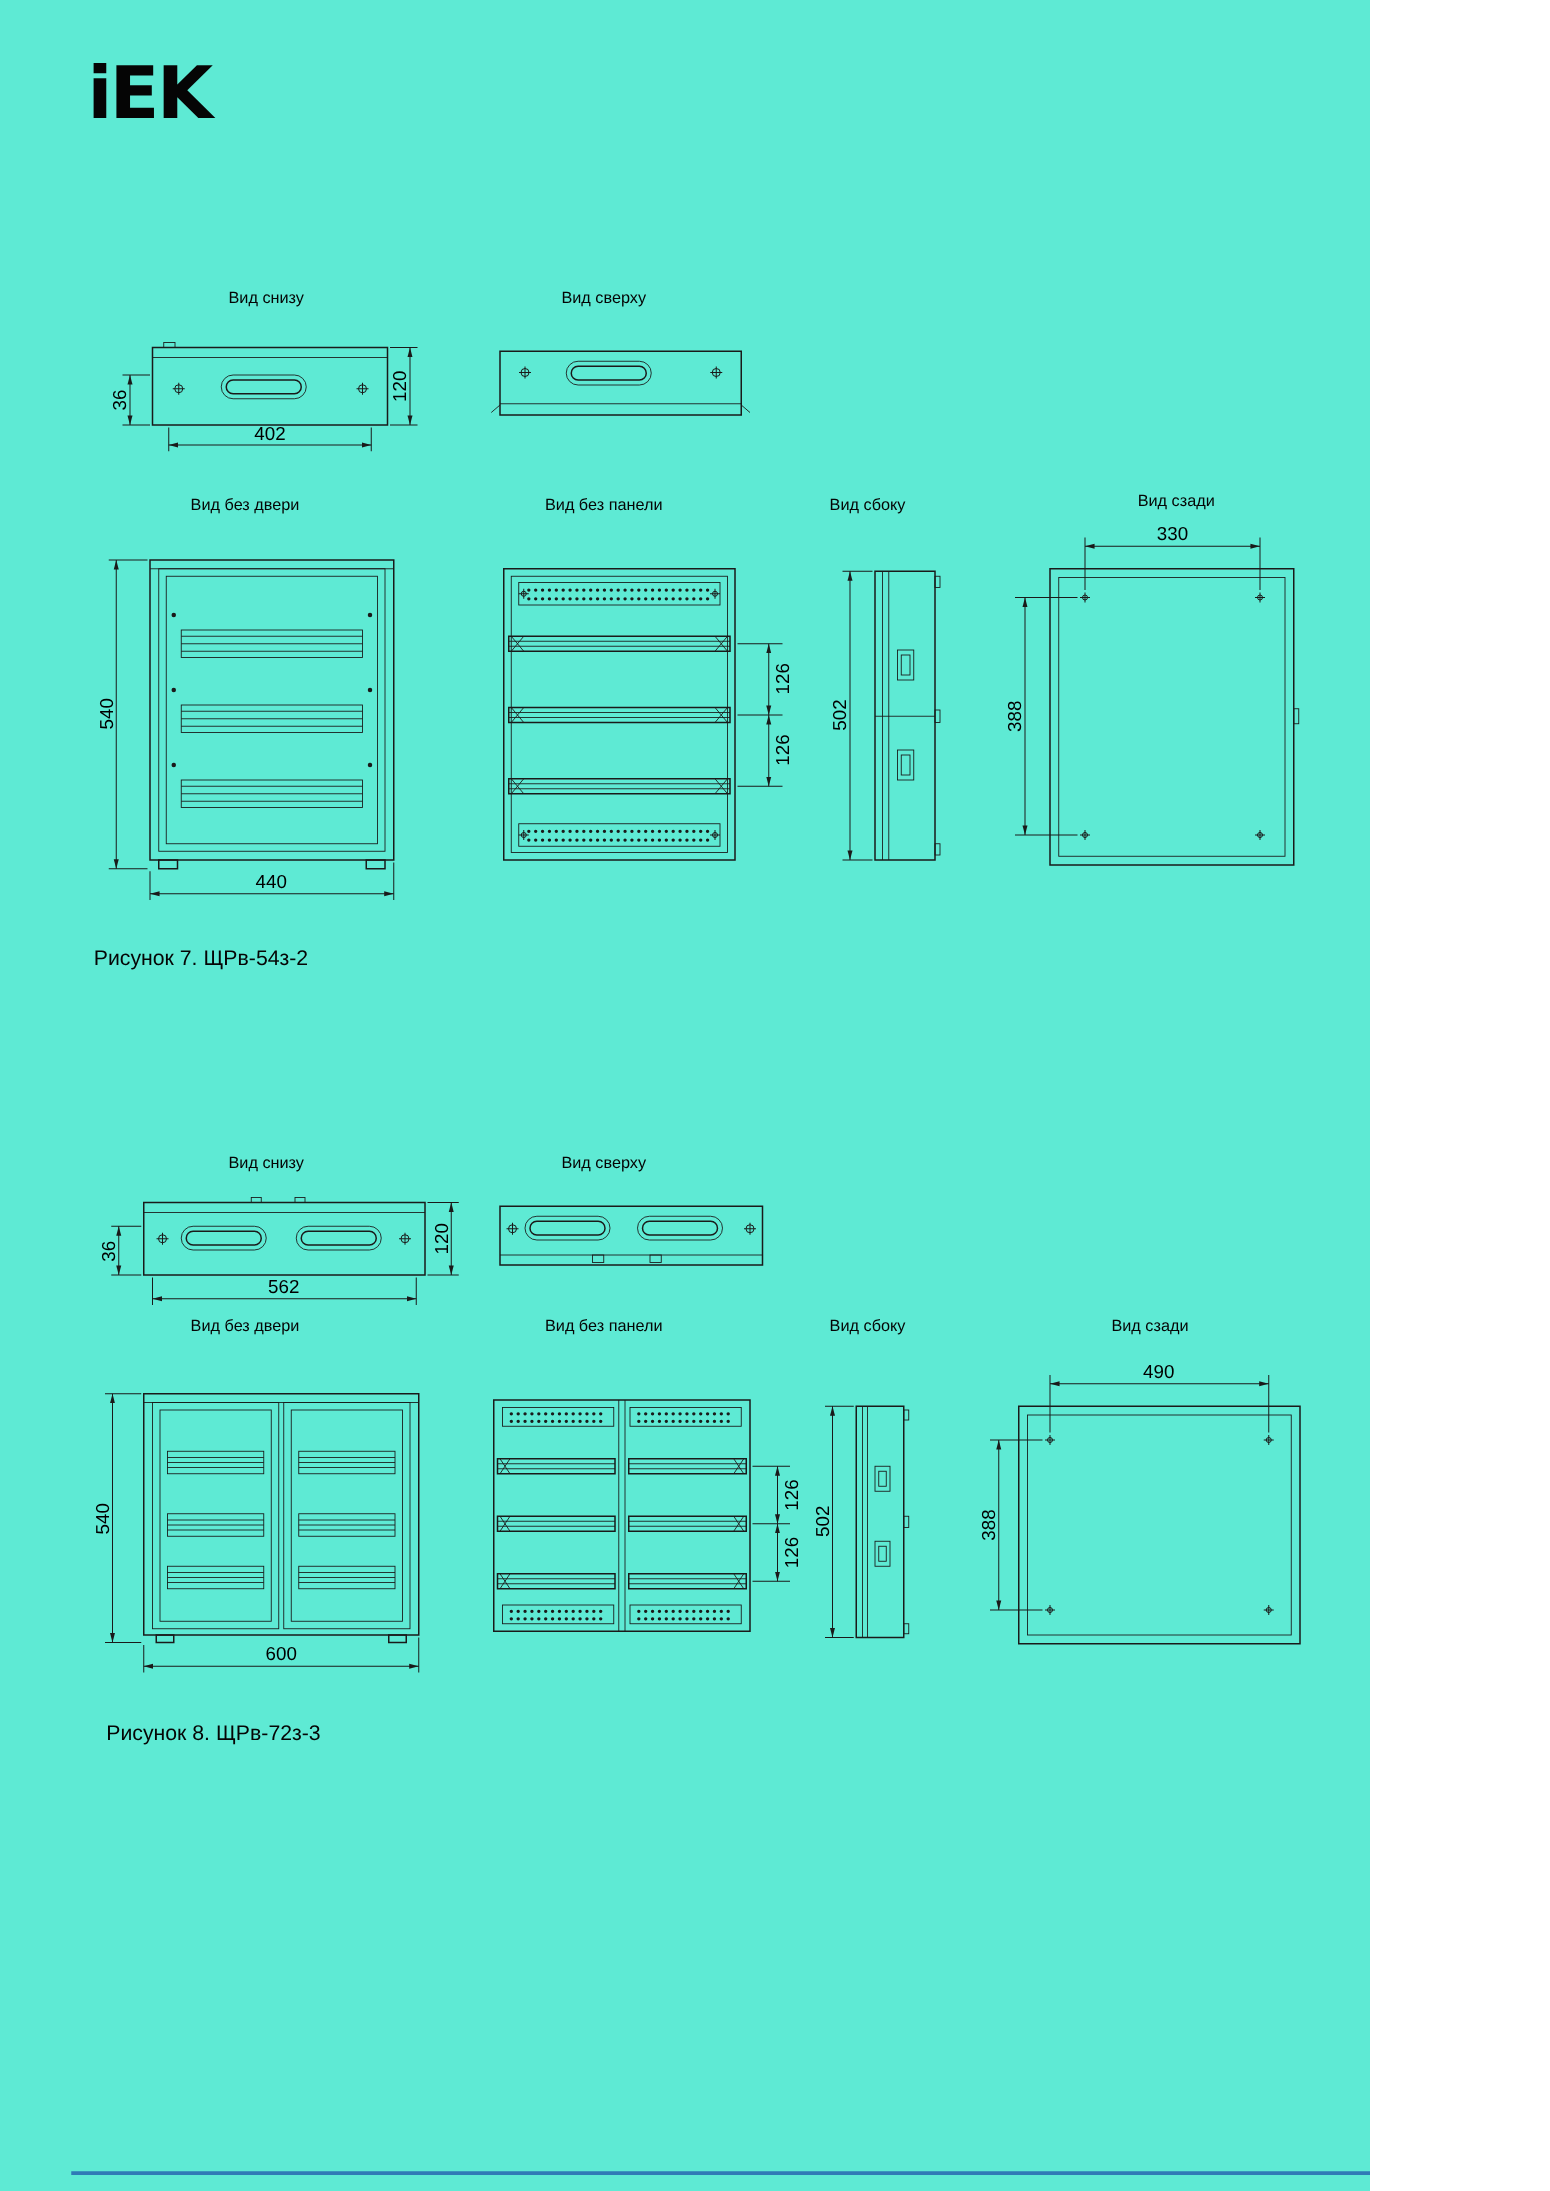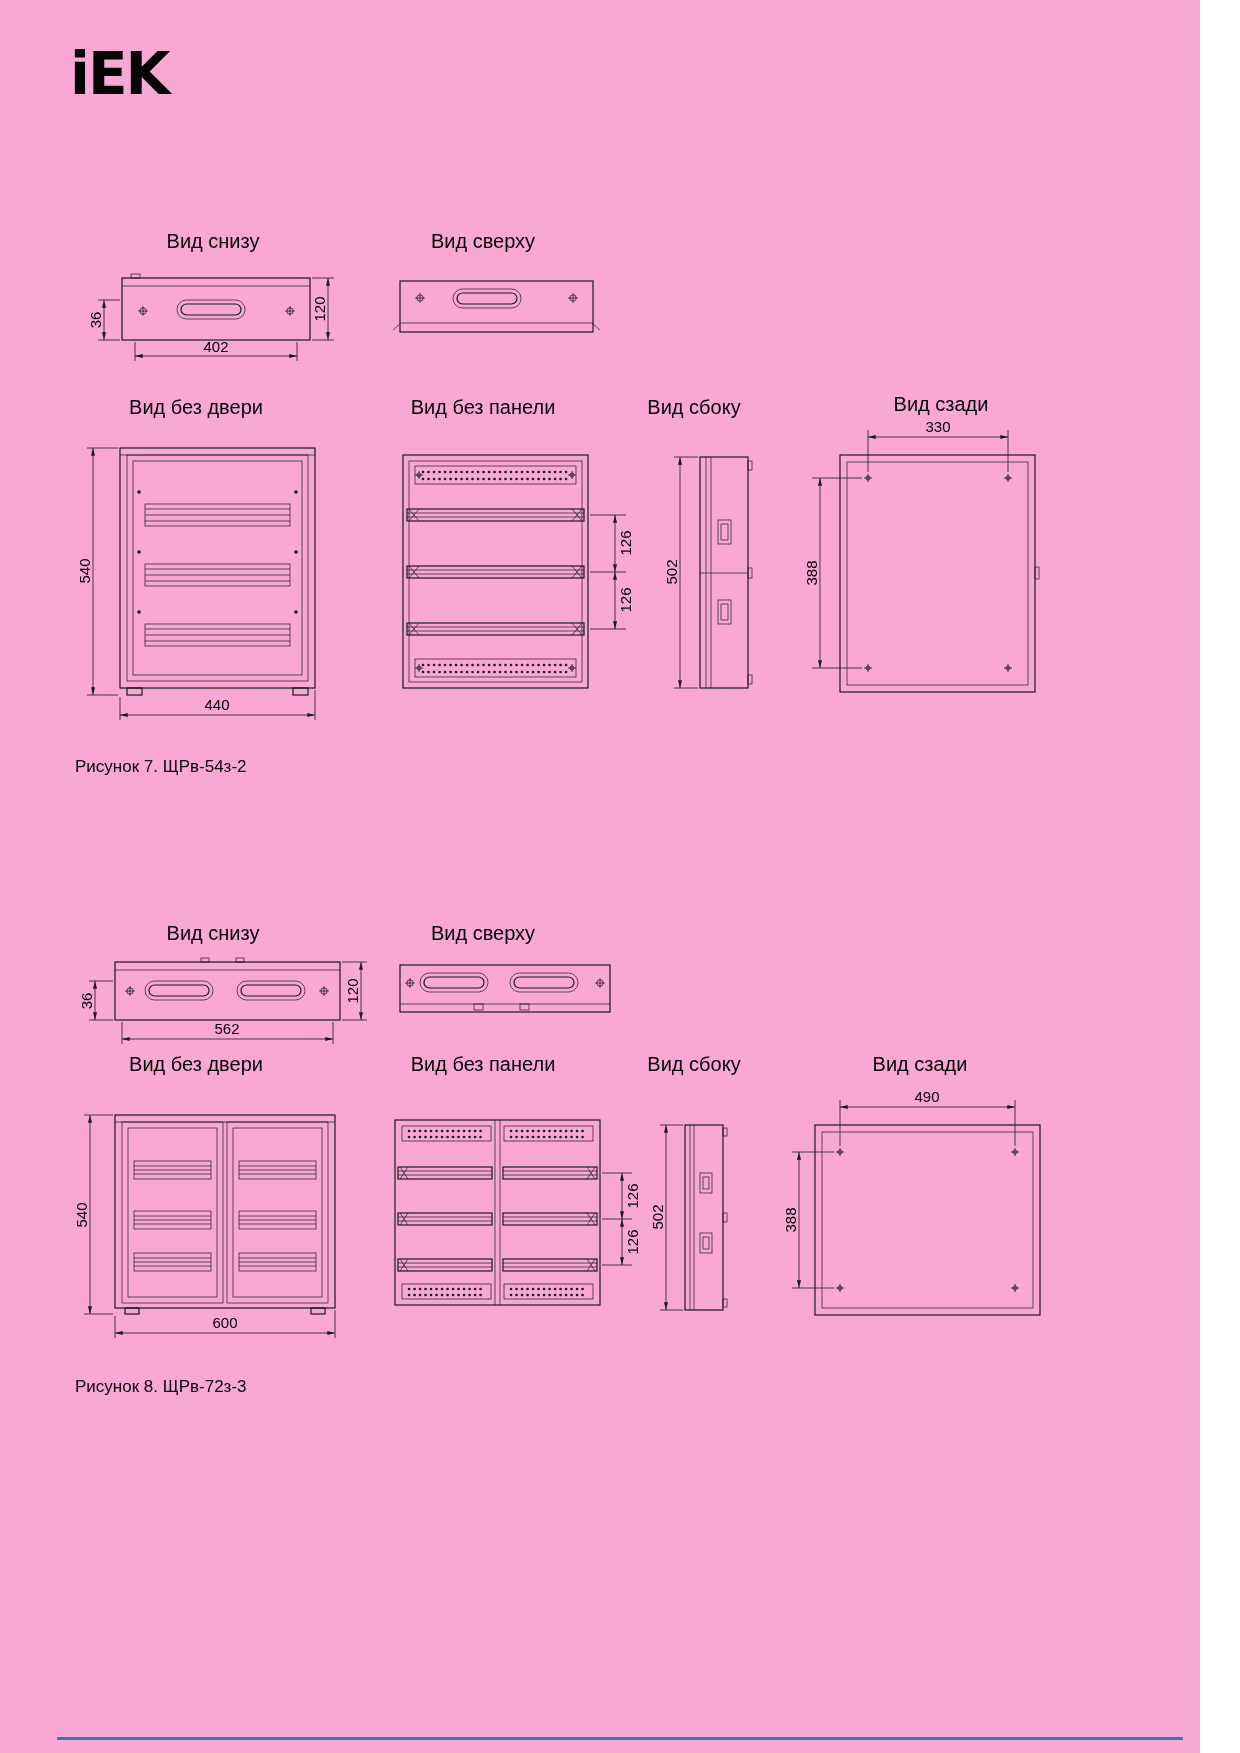--- a/index.html
+++ b/index.html
@@ -1,20 +1,20 @@
 <!DOCTYPE html>
 <html><head>
 <meta charset="utf-8">
 <style>
   html,body{margin:0;padding:0;background:#fff;}
-  #page{position:relative;width:1200px;height:1753px;background:#f9a8d4;overflow:hidden;
+  #page{position:relative;width:1096px;height:1753px;background:#5eead4;overflow:hidden;
         font-family:"Liberation Sans",sans-serif;color:#000;}
   .logo{position:absolute;left:70px;top:40px;font-size:58px;font-weight:800;
         letter-spacing:-2px;font-family:"DejaVu Sans",sans-serif;color:#050505;}
-  .vlabel{position:absolute;width:220px;text-align:center;font-size:20px;color:#050505;}
+  .vlabel{position:absolute;width:220px;text-align:center;font-size:13px;color:#050505;}
   .caption{position:absolute;font-size:17px;color:#050505;}
   .view-svg{position:absolute;}
   .ln{stroke:#1a1a1a;stroke-width:1.2;fill:none;}
   .tn{stroke:#1a1a1a;stroke-width:0.7;fill:none;}
   .dn{stroke:#1a1a1a;stroke-width:0.8;fill:none;}
   .dots{stroke:#1a1a1a;stroke-width:2.6;stroke-dasharray:0.1 5.4;stroke-linecap:round;fill:none;}
   .fillc{fill:#1a1a1a;stroke:none;}
   .dt{font-family:"Liberation Sans",sans-serif;font-size:15px;fill:#000;}
   .footer-line{position:absolute;left:57px;top:1737px;width:1126px;height:3px;background:#2f7bb6;}
 </style>
@@ -374,17 +374,17 @@
       <line x1="60" y1="66" x2="60" y2="20" class="dn"></line>
       <line x1="235" y1="66" x2="235" y2="20" class="dn"></line>
       <line x1="60" y1="27" x2="235" y2="27" class="dn" marker-start="url(#arr)" marker-end="url(#arr)"></line>
       <text class="dt" text-anchor="middle" x="147" y="22">490</text>
       <line x1="54" y1="72" x2="12" y2="72" class="dn"></line>
       <line x1="54" y1="208" x2="12" y2="208" class="dn"></line>
       <line x1="19" y1="72" x2="19" y2="208" class="dn" marker-start="url(#arr)" marker-end="url(#arr)"></line>
       <text class="dt" text-anchor="middle" x="16" y="140" transform="rotate(-90 16 140)">388</text>
     </svg>
 
-    <div class="caption" style="left:75px;top:1377px">Рисунок 8. ЩРв-72з-3</div>
+    <div class="caption" style="left:85px;top:1377px">Рисунок 8. ЩРв-72з-3</div>
   </div>
 
   <div class="footer-line"></div>
 </div>
 
 </body></html>

